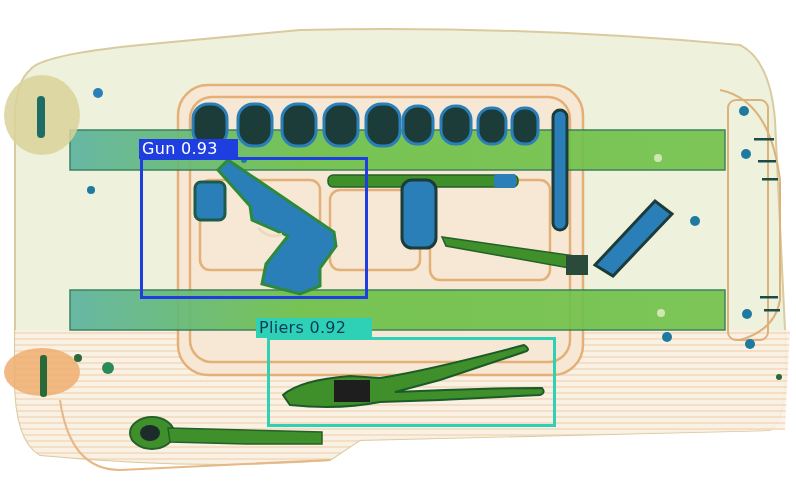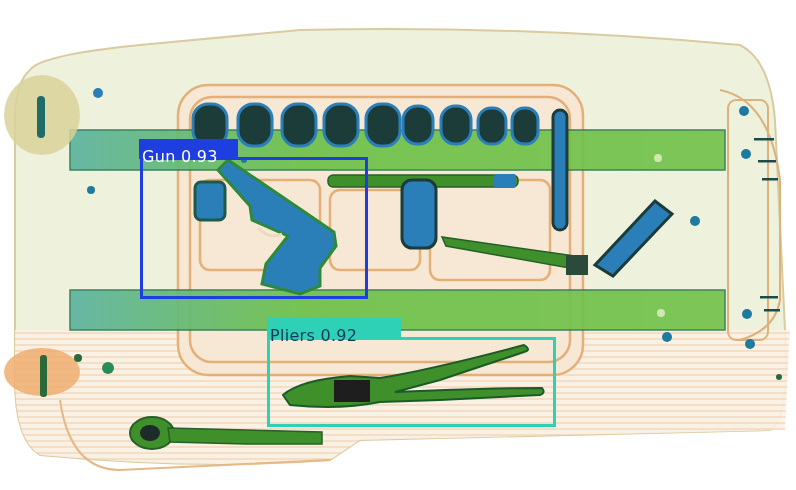--- a/index.html
+++ b/index.html
@@ -1,19 +1,19 @@
 <!DOCTYPE html>
 <html><head>
   <meta charset="utf-8">
   <style>
     html, body { margin: 0; padding: 0; background: #ffffff; }
     body { width: 796px; height: 490px; overflow: hidden; position: relative; font-family: "DejaVu Sans", sans-serif; }
     #scan { position: absolute; left: 0; top: 0; width: 796px; height: 490px; }
     .det-box { position: absolute; box-sizing: border-box; border-style: solid; border-width: 3px; background: transparent; }
-    .det-label { position: absolute; box-sizing: border-box; height: 20px; line-height: 20px; padding: 8px 2px 0 3px; font-family: "DejaVu Sans", sans-serif; font-size: 16px; white-space: nowrap; letter-spacing: 0.3px; }
+    .det-label { position: absolute; box-sizing: border-box; height: 20px; line-height: 20px; padding: 0 2px 0 3px; font-family: "DejaVu Sans", sans-serif; font-size: 16px; white-space: nowrap; letter-spacing: 0.3px; }
   </style>
 </head>
 <body>
 
 <svg id="scan" viewBox="0 0 796 490" xmlns="http://www.w3.org/2000/svg">
   <defs>
     <pattern id="stripes" width="6" height="6" patternUnits="userSpaceOnUse">
       <rect width="6" height="6" fill="#fbf1e6"></rect>
       <line x1="0" y1="3" x2="6" y2="3" stroke="#efc9a0" stroke-width="1"></line>
     </pattern>
@@ -127,15 +127,15 @@
     <polygon points="168,428 246,430 322,432 322,444 246,444 170,442" fill="#3f8f2a" stroke="#24602a" stroke-width="1.5"></polygon>
   </g>
 </svg>
 
 <div id="det-gun-box" class="det-box" style="left: 140px; top: 157px; width: 228px; height: 142px; border-color: rgb(31, 62, 224);"></div>
 <div id="det-gun-label" class="det-label" style="left: 139px; top: 139px; width: 99px; height: 20px; background: rgb(31, 62, 224); color: rgb(255, 255, 255);">
   <span>Gun 0.93</span>
 </div>
 
 <div id="det-pliers-box" class="det-box" style="left: 267px; top: 337px; width: 289px; height: 90px; border-color: rgb(46, 209, 182);"></div>
-<div id="det-pliers-label" class="det-label" style="left: 267px; top: 318px; width: 134px; height: 20px; background: rgb(46, 209, 182); color: rgb(14, 58, 90);">
+<div id="det-pliers-label" class="det-label" style="left: 256px; top: 318px; width: 116px; height: 20px; background: rgb(46, 209, 182); color: rgb(14, 58, 90);">
   <span>Pliers 0.92</span>
 </div>
 
 </body></html>

